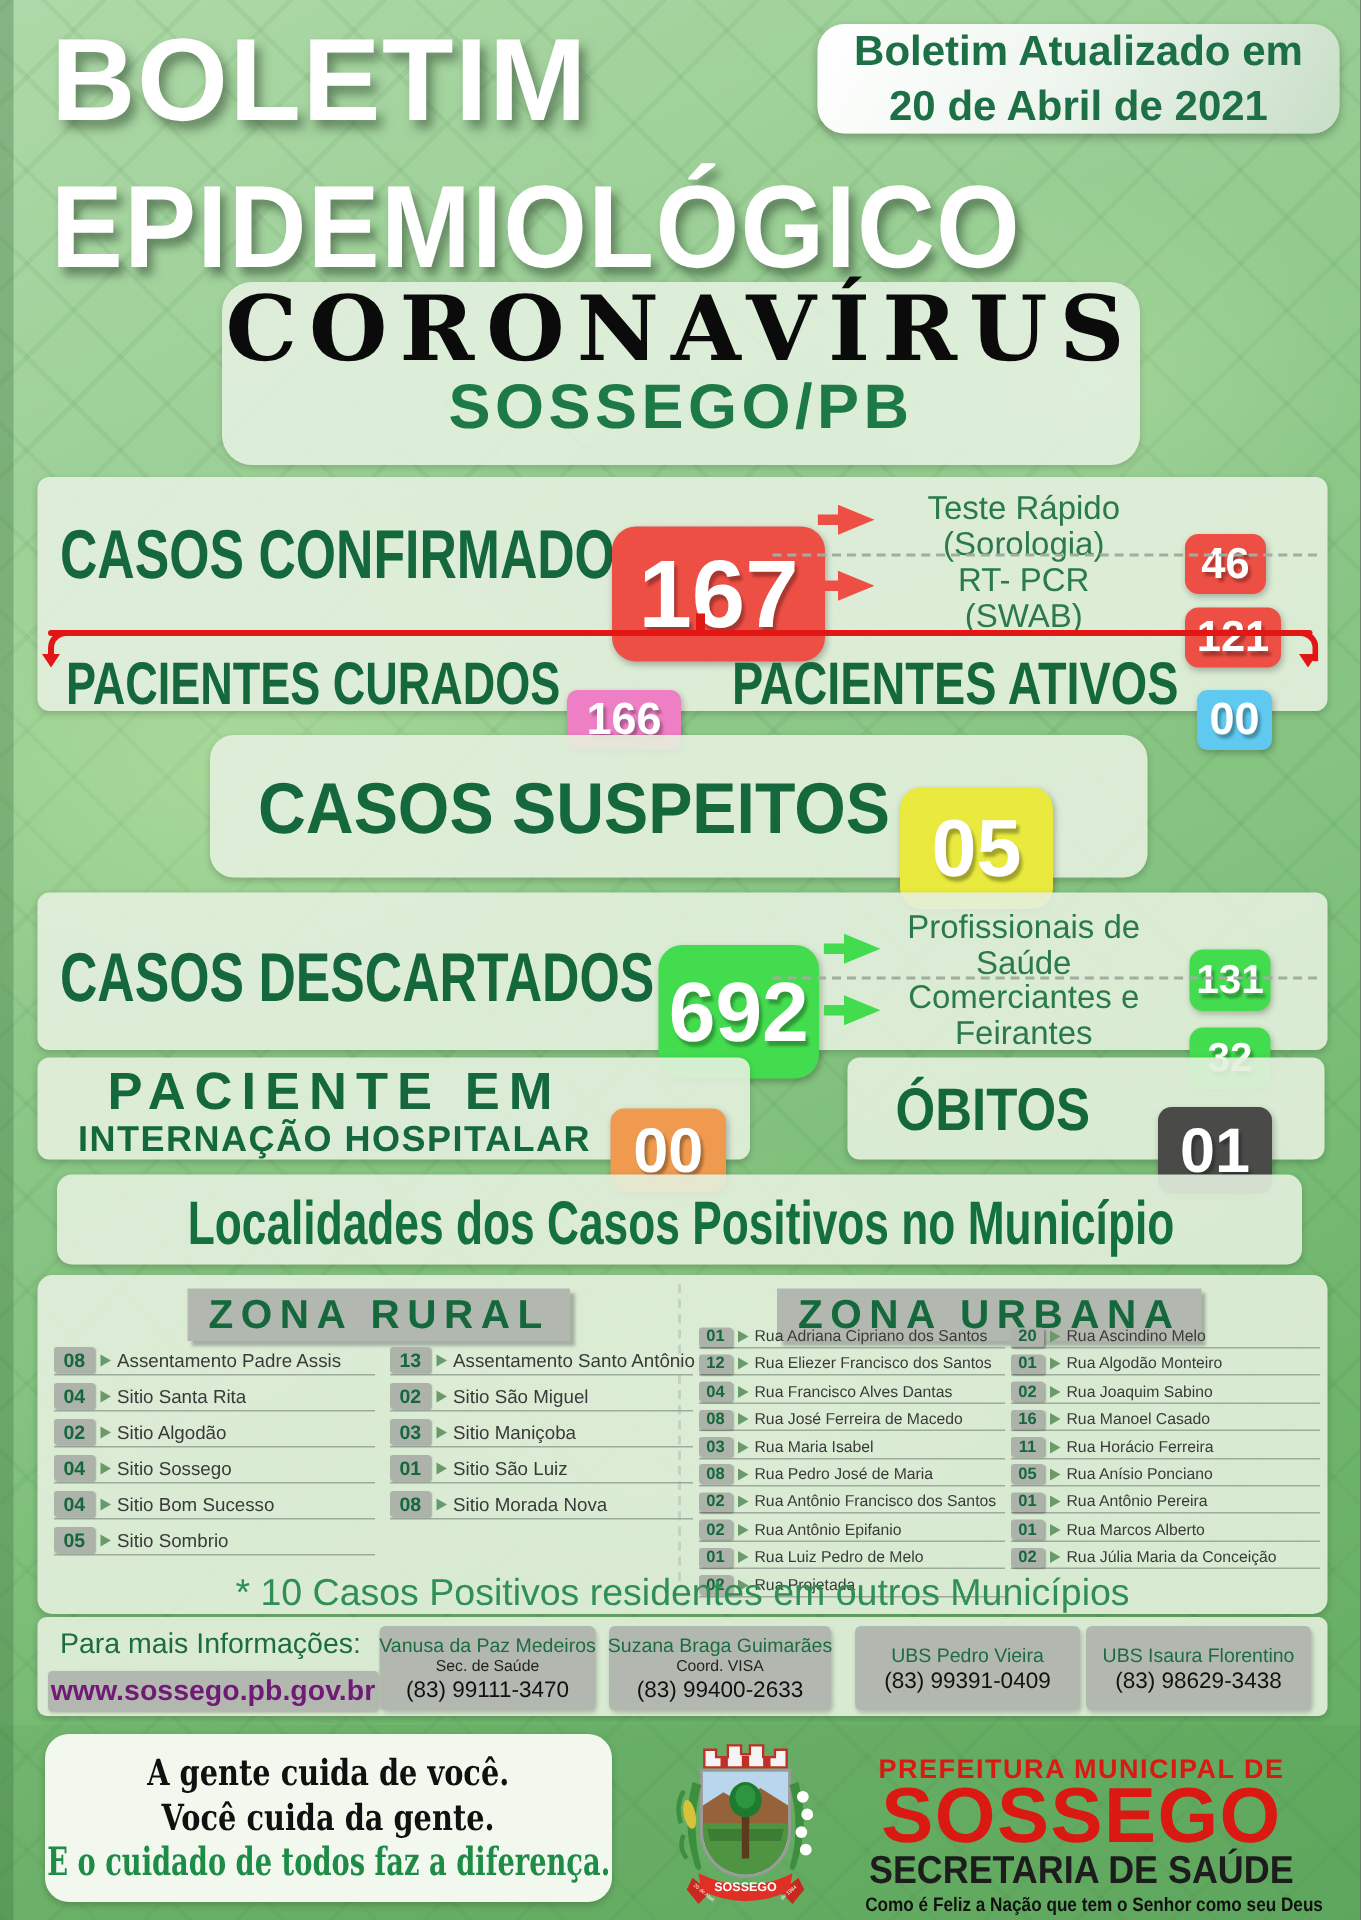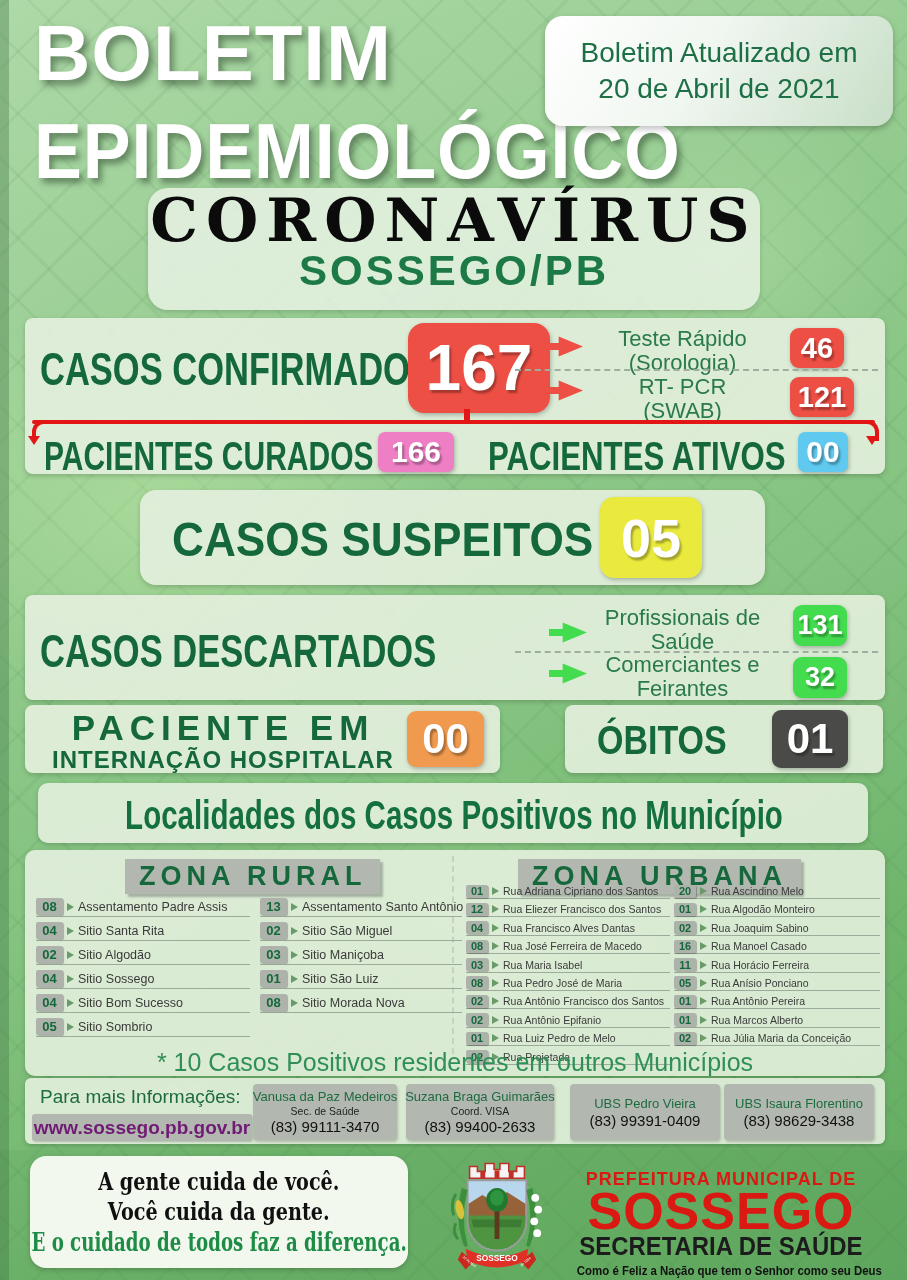--- a/index.html
+++ b/index.html
@@ -16,35 +16,35 @@
       radial-gradient(330px 240px at 52% 72%, rgba(215,250,175,0.20), transparent 70%),
       radial-gradient(260px 200px at 80% 20%, rgba(235,255,210,0.18), transparent 70%);}
   .edge-left{position:absolute;left:0;top:0;width:9px;height:100%;background:rgba(60,115,62,0.35);}
   .bottom-pattern{position:absolute;left:0;top:1150px;width:907px;height:130px;pointer-events:none;
     background:rgba(55,130,58,0.10);}
 
   
   .panel{position:absolute;background:rgba(228,239,222,0.90);border-radius:10px;
     box-shadow:0 2px 5px rgba(0,0,0,0.18);}
   .chip{position:absolute;display:flex;align-items:center;justify-content:center;color:#fff;
-    font-weight:bold;text-shadow:2px 3px 2px rgba(0,0,0,0.30);box-shadow:1px 2px 4px rgba(0,0,0,0.25);}
+    font-weight:bold;text-shadow:2px 3px 2px rgba(0,0,0,0.30);box-shadow:1px 2px 4px rgba(0,0,0,0.25);margin-top:28px;}
   .cond{display:inline-block;white-space:nowrap;font-weight:bold;color:var(--dark_green);}
   .arrow{position:absolute;clip-path:polygon(0 36%,36% 36%,36% 10%,100% 50%,36% 90%,36% 64%,0 64%);}
   .dash{position:absolute;border-top:2px dashed #9fae9f;}
   .glabel{position:absolute;text-align:center;color:#2a7a4a;font-size:22px;line-height:1.08;}
 
   
   .title{position:absolute;color:#fff;font-weight:800;letter-spacing:1px;
     text-shadow:4px 5px 7px rgba(45,70,45,0.55);white-space:nowrap;}
   #title1{left:34px;top:8px;font-size:78px;}
   #title2{left:34px;top:106px;font-size:78px;transform:scaleX(0.92);transform-origin:left center;}
-  #datebox{position:absolute;left:545px;top:16px;width:348px;height:110px;border-radius:18px;
+  #datebox{position:absolute;left:545px;top:16px;width:348px;height:73px;border-radius:18px;
     background:linear-gradient(120deg,#ffffff 0%,#f0f6f0 45%,#c7dec7 100%);
     box-shadow:0 3px 6px rgba(0,0,0,0.25);display:flex;flex-direction:column;justify-content:center;
-    text-align:center;color:#1d6f45;font-weight:normal;font-size:28px;line-height:1.3;}
+    text-align:center;color:#1d6f45;font-weight:bold;font-size:28px;line-height:1.3;}
   #coronabox{position:absolute;left:148px;top:188px;width:612px;height:122px;border-radius:20px;
     background:rgba(232,242,228,0.85);box-shadow:0 2px 5px rgba(0,0,0,0.15);text-align:center;}
   #corona-title{margin-top:2px;font-family:"DejaVu Serif",serif;font-weight:bold;font-size:60px;
     letter-spacing:8px;color:#0b0b0b;line-height:1.0;}
   #corona-city{font-weight:bold;font-size:42px;letter-spacing:3px;color:#1d7a46;line-height:1.0;}
 
   
   #panel-confirm{left:25px;top:318px;width:860px;height:156px;border-radius:8px;}
   #lbl-confirm{position:absolute;left:40px;top:342px;font-size:46px;transform:scaleX(0.75);transform-origin:left center;}
   #chip-167{left:408px;top:323px;width:142px;height:90px;border-radius:16px;background:var(--red);font-size:64px;}
@@ -215,20 +215,21 @@
   <div class="chip" id="chip-166">166</div>
   <span class="cond" id="lbl-ativos">PACIENTES ATIVOS</span>
   <div class="chip" id="chip-00a">00</div>
 
   <div class="panel" id="panel-suspect"></div>
   <span class="cond" id="lbl-suspect">CASOS SUSPEITOS</span>
   <div class="chip" id="chip-05">05</div>
 
   <div class="panel" id="panel-discard"></div>
   <span class="cond" id="lbl-discard">CASOS DESCARTADOS</span>
+  <div class="chip" id="chip-692">692</div>
   <div class="arrow" id="arrow-g1"></div>
   <div class="arrow" id="arrow-g2"></div>
   <div class="glabel" id="lbl-prof">
     <div>Profissionais de</div>
     <div>Saúde</div>
   </div>
   <div class="chip" id="chip-131">131</div>
   <div class="dash" id="dash2"></div>
   <div class="glabel" id="lbl-comer">
     <div>Comerciantes e</div>

